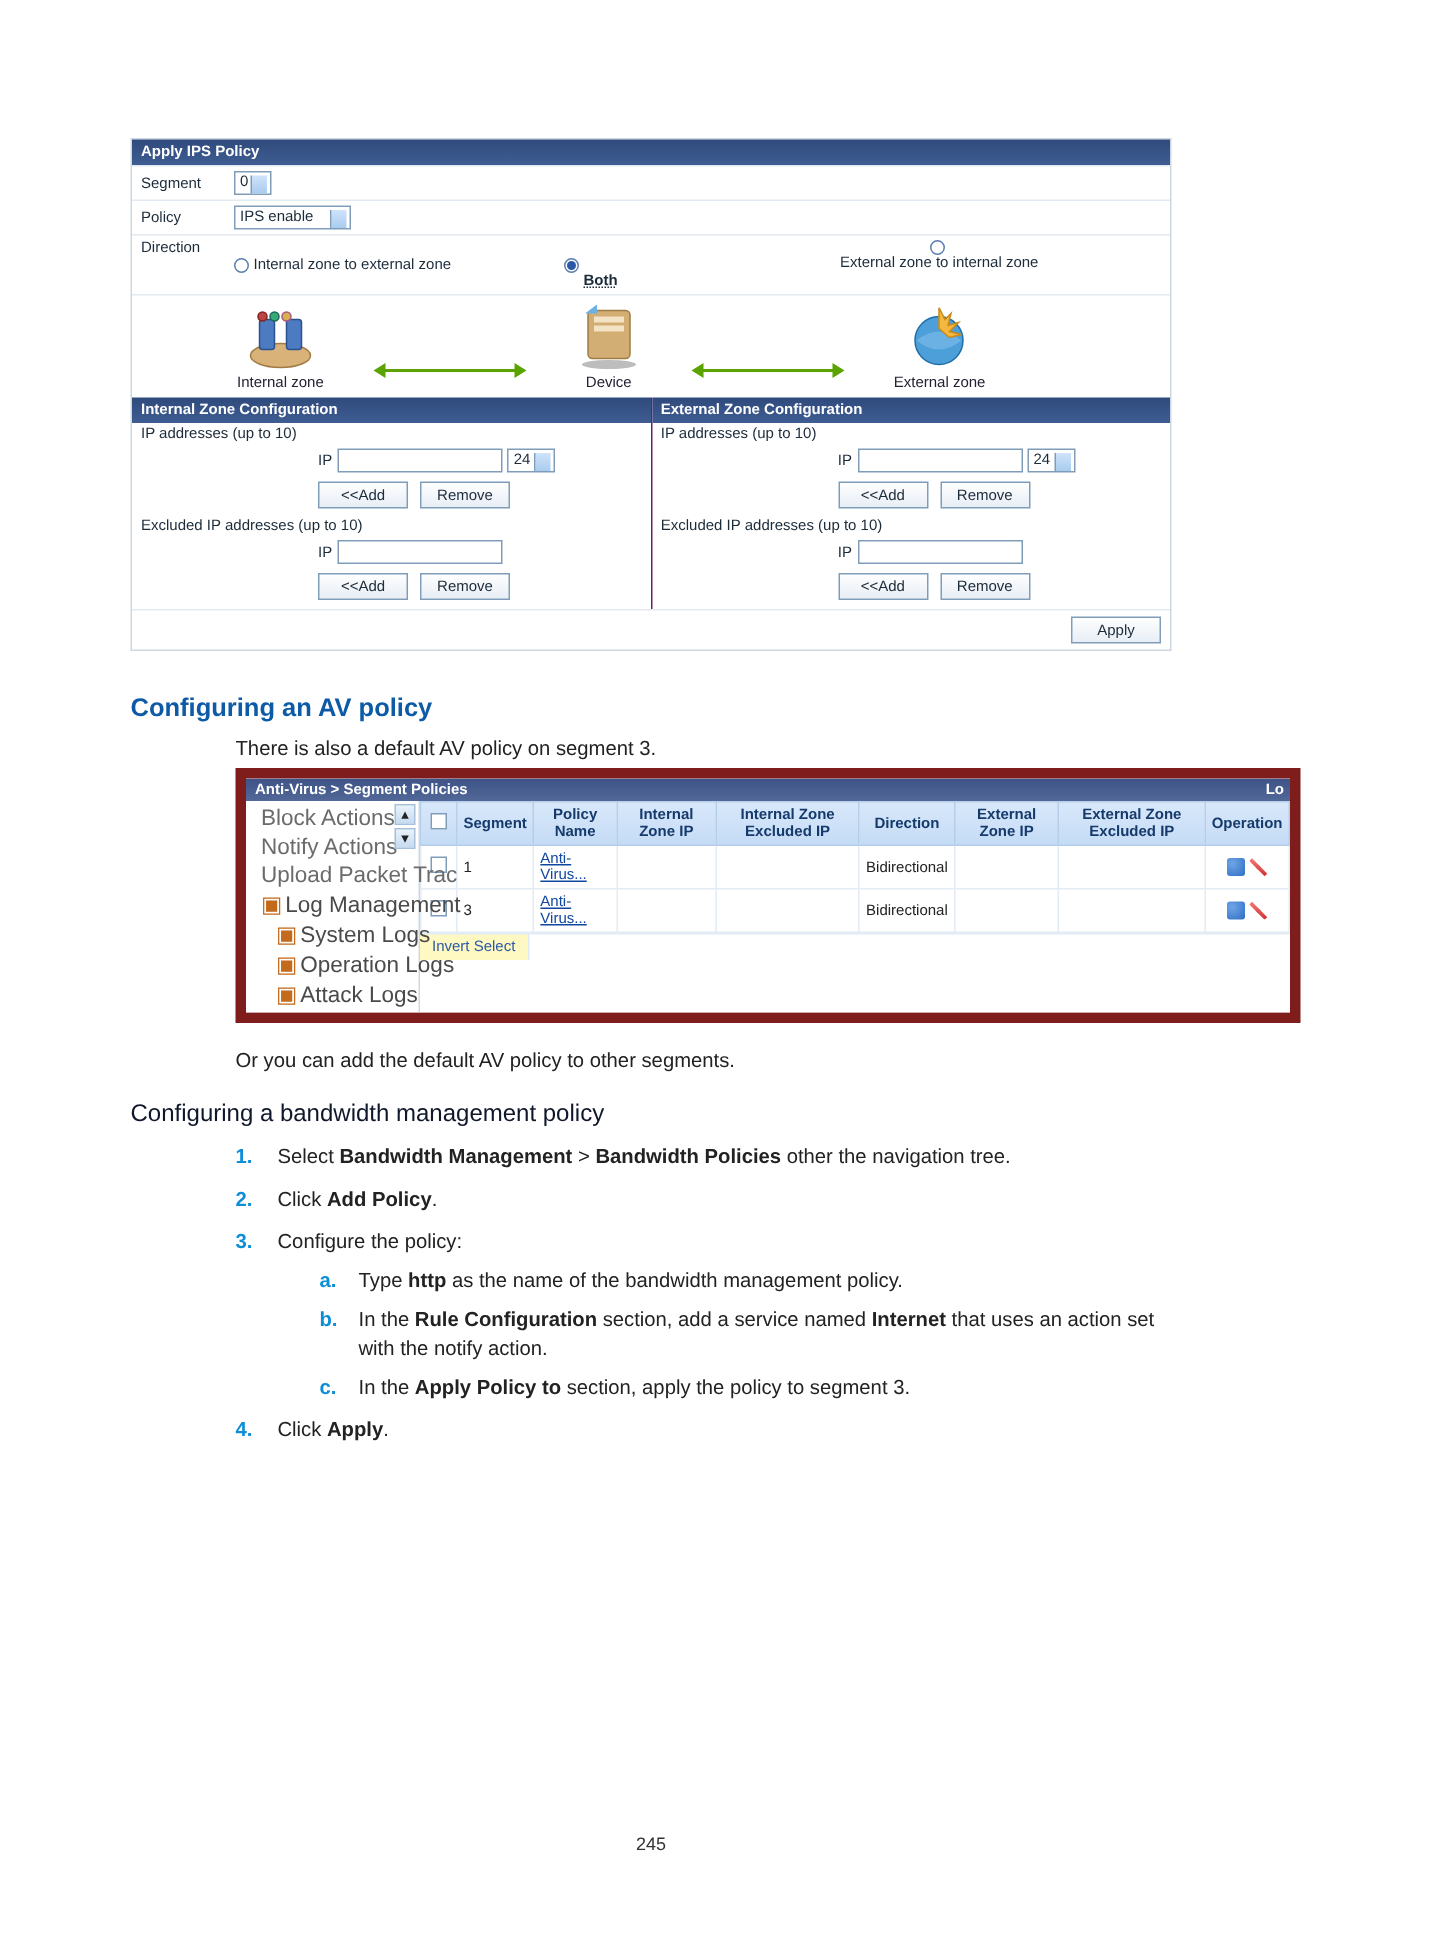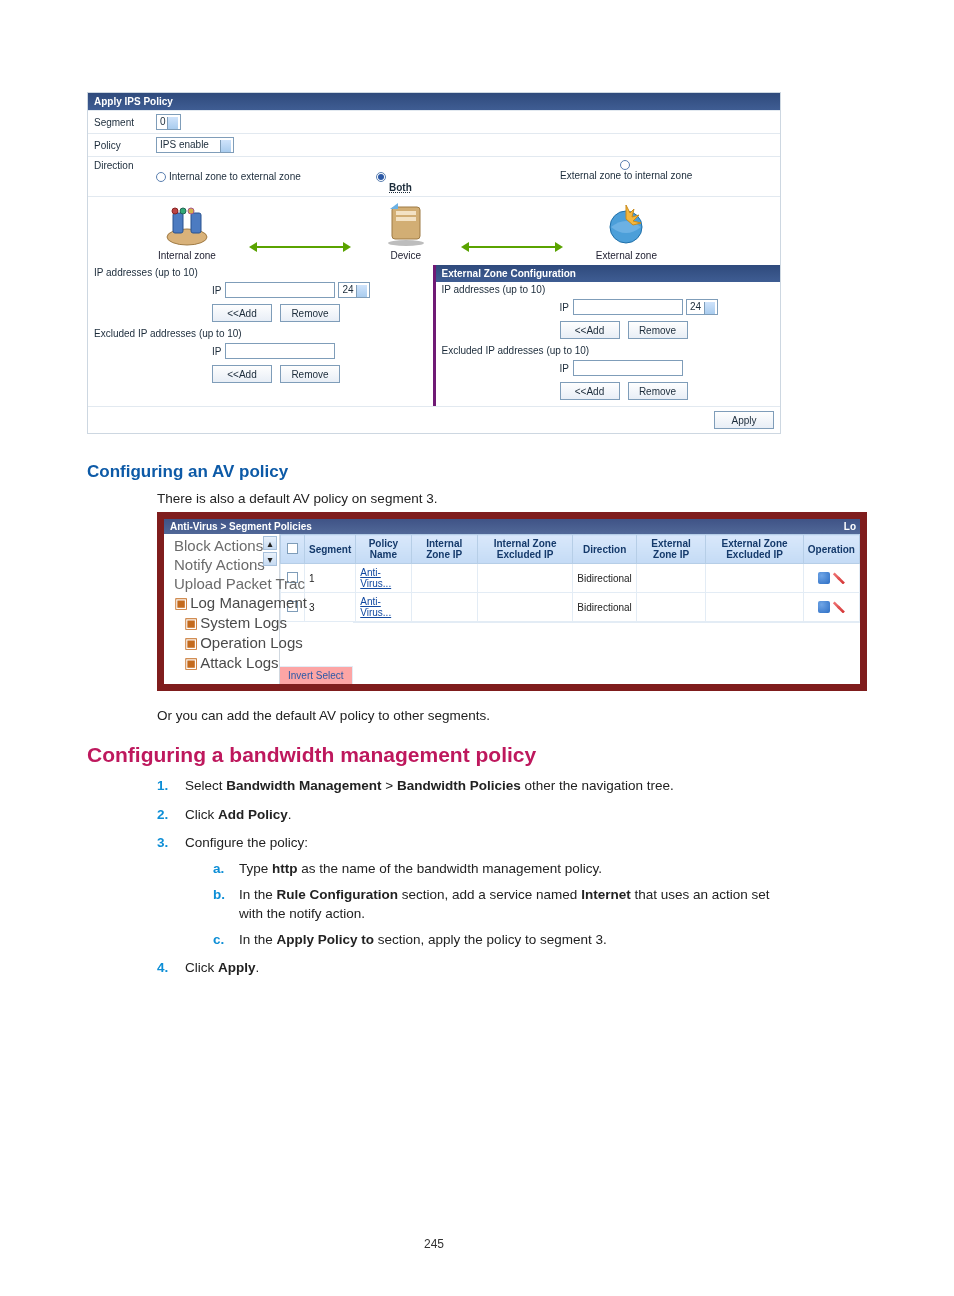--- a/index.html
+++ b/index.html
@@ -29,36 +29,36 @@
   .arrow-line { width: 90px; height: 2px; background: #5aa300; position: relative; }
   .arrow-line::before, .arrow-line::after { content: ""; position: absolute; top: -4px; width: 0; height: 0; border-top: 5px solid transparent; border-bottom: 5px solid transparent; }
   .arrow-line::before { left: -6px; border-right: 8px solid #5aa300; }
   .arrow-line::after  { right: -6px; border-left: 8px solid #5aa300; }
 
   .node-internal svg, .node-external svg, .node-device svg { display: block; }
   .node-caption { margin-top: 3px; font-size: 10px; color: #223; }
 
   .zone-split { display: flex; }
   .zone { flex: 1; }
-  .zone + .zone { border-left: 3px solid #701a75; }
+  .zone + .zone { border-left: 1px solid #701a75; }
   .zone-header { background: linear-gradient(#2f4a7c, #3f5d93); color: #fff; font-weight: bold; padding: 3px 6px; font-size: 10px; }
   .zone-body { padding: 2px 6px 6px; font-size: 10px; }
   .zone-body .field-row { display: flex; align-items: center; margin-top: 4px; }
   .zone-body .field-row .flabel { width: 118px; }
   .zone-body .field-row .text-input { width: 110px; height: 16px; border: 1px solid #7f9db9; background: #fff; }
   .zone-body .field-row .spacer { width: 4px; }
   .zone-body .btn-row { display: flex; gap: 8px; margin-top: 6px; padding-left: 118px; }
   .ips-btn { min-width: 60px; height: 18px; border: 1px solid #7f9db9; background: linear-gradient(#fefefe,#e8eef6); font-size: 10px; display: inline-flex; align-items: center; justify-content: center; cursor: pointer; }
   .zone-sec2 { padding-top: 6px; }
   .apply-row { display: flex; justify-content: flex-end; padding: 4px 6px; border-top: 1px solid #e2e9f0; }
   .apply-row .ips-btn { min-width: 60px; }
 
   
   .h2 { color: #0d5aa7; font-weight: bold; font-size: 17px; margin-top: 28px; }
-  .h3 { color: #be185d; font-weight: bold; font-size: 21px; margin-top: 18px; }
+  .h3 { color: #0f172a; font-weight: normal; font-size: 16px; margin-top: 18px; }
   .body-text { font-size: 13.5px; margin-top: 8px; line-height: 1.35; padding-left: 70px; }
 
   
   .av-panel { margin-top: 4px; margin-left: 70px; border: 7px solid #7f1d1d; font-size: 10px; overflow: hidden; width: 710px; }
   .av-bread { background: linear-gradient(#3f5386,#516898); color: #fff; padding: 2px 6px; font-weight: bold; position: relative; }
   .av-bread .lo { position: absolute; right: 4px; top: 2px; }
   .av-body { display: flex; }
   .av-tree { width: 116px; border-right: 1px solid #cfd7df; background: #fff; position: relative; }
   .av-tree .scroll-up, .av-tree .scroll-dn { position: absolute; right: 2px; width: 14px; height: 14px; background: linear-gradient(#eaf2fb,#c6daf1); border: 1px solid #a6bfda; display: flex; align-items: center; justify-content: center; }
   .av-tree .scroll-up { top: 2px; } .av-tree .scroll-dn { top: 18px; }
@@ -71,21 +71,21 @@
   .av-table th { background: linear-gradient(#d9e8fb,#c4dbf5); color: #153a6b; font-size: 10px; font-weight: bold; border: 1px solid #b6cee7; padding: 3px 4px; }
   .av-table td { border: 1px solid #e3ecf5; padding: 3px 4px; font-size: 10px; text-align: center; }
   .av-table td.left { text-align: left; }
   .link { color: #1048a0; text-decoration: underline; cursor: pointer; }
   .chk { width: 11px; height: 11px; border: 1px solid #7f9db9; display: inline-block; background: #fff; }
   .op-edit, .op-del { width: 12px; height: 12px; display: inline-block; vertical-align: middle; }
   .op-edit { background: radial-gradient(circle at 30% 30%, #6fa5e6, #2d6ec4); border-radius: 2px; }
   .op-del  { background: linear-gradient(#f37b7b,#d23131); clip-path: polygon(15% 0,100% 85%,85% 100%,0 15%); position: relative; margin-left: 3px; }
   .op-del::after { content: ""; position: absolute; inset: 0; background: linear-gradient(#f37b7b,#d23131); clip-path: polygon(85% 0,100% 15%,15% 100%,0 85%); }
   .av-footer { display: flex; }
-  .av-footer .fbtn { flex: 0 0 auto; padding: 3px 8px; color: #2c59a6; background: #fca5a5; border-top: 1px solid #e3ecf5; border-right: 1px solid #e3ecf5; font-size: 10px; margin-top: 44px; }
+  .av-footer .fbtn { flex: 0 0 auto; padding: 3px 8px; color: #2c59a6; background: #fef9c3; border-top: 1px solid #e3ecf5; border-right: 1px solid #e3ecf5; font-size: 10px; }
   .av-footer .fbtn.add { text-decoration: underline; }
   .av-footer .fspace { flex: 1; border-top: 1px solid #e3ecf5; }
   .av-footer .del { color: #7f94a8; padding: 3px 8px; border-top: 1px solid #e3ecf5; font-size: 10px; }
 
   
   ol.steps { list-style: none; padding-left: 70px; margin-top: 10px; font-size: 13.5px; }
   ol.steps > li { display: flex; margin-top: 10px; line-height: 1.35; }
   ol.steps > li .num { color: #0d8ed6; font-weight: bold; width: 28px; flex: 0 0 28px; }
   ol.sub { list-style: none; padding-left: 28px; margin-top: 8px; font-size: 13.5px; }
   ol.sub > li { display: flex; margin-top: 8px; }
@@ -168,20 +168,21 @@
           <path d="M8 22 Q23 10 38 22 Q23 34 8 22 Z" fill="#6cb1e4"></path>
           <path d="M23 0 L27 8 L31 4 L29 12 L36 10 L30 16 L38 18 L30 20 L23 14 Z" fill="#f5b73d" stroke="#c98a1a"></path>
         </svg>
         <div class="node-caption">External zone</div>
       </div>
     </div>
 
     <div class="zone-split">
 
       <div class="zone">
+        <div class="zone-header">Internal Zone Configuration</div>
         <div class="zone-body">
           <div>IP addresses (up to 10)</div>
           <div class="field-row">
             <span class="flabel"></span>
             <span>IP</span>
             <span class="spacer"></span>
             <span class="text-input"></span>
             <span style="width:3px"></span>
             <span class="mini-select" style="width:32px">
               <span>24</span>

